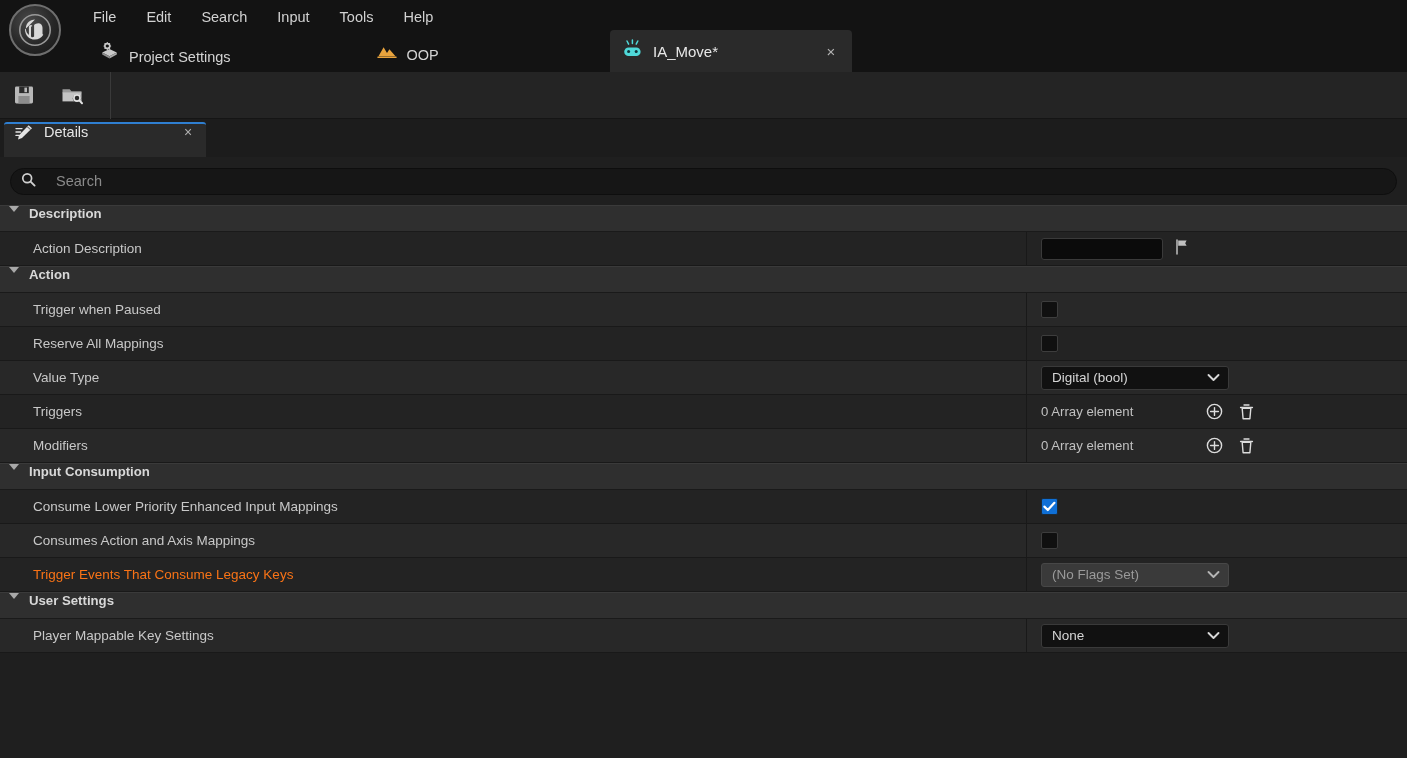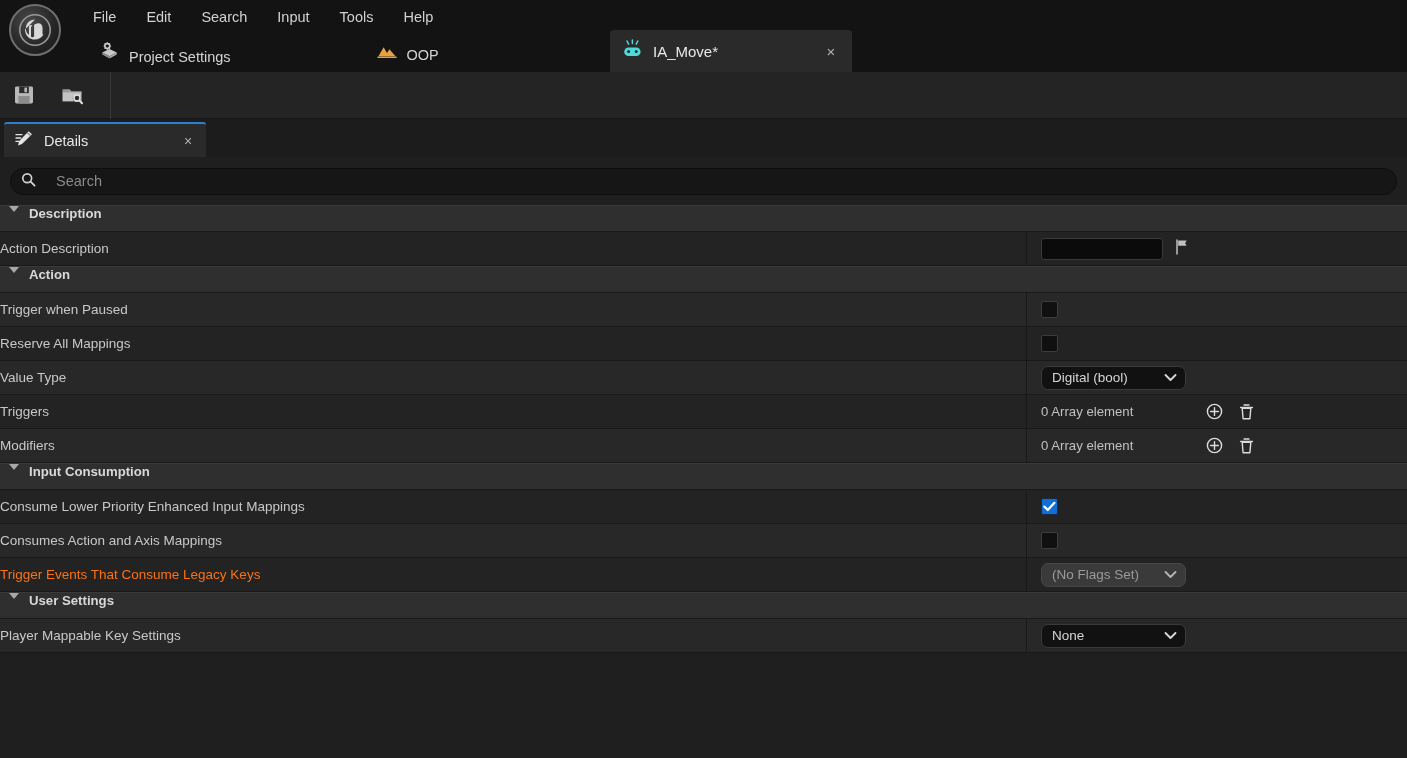--- a/index.html
+++ b/index.html
@@ -85,21 +85,21 @@
   .panel-tabstrip {
     position: absolute; left: 0; top: 119px; right: 0; height: 38px;
     background: #1c1c1c;
   }
   .panel-tab {
     position: absolute; left: 4px; top: 3px;
     width: 202px; height: 35px;
     background: #2a2a2a;
     border-radius: 3px 3px 0 0;
     border-top: 2px solid #2f7fd1;
-    display: flex; align-items: center;
+    display: flex; 
     padding: 0 10px;
   }
   .panel-tab .label { color: #e6e6e6; font-size: 14.5px; margin-left: 10px; flex: 1; }
   .panel-tab .close { color: #b0b0b0; font-size: 14px; width: 16px; text-align: center; cursor: default; }
 
   
   .details-body {
     position: absolute; left: 0; top: 157px; right: 0; bottom: 0;
     background: #1f1f1f;
   }
@@ -152,20 +152,21 @@
   .prow {
     position: relative;
     height: 34px;
     border-bottom: 1px solid #191919;
     display: flex; align-items: center;
   }
   .prow.dark  { background: #232323; }
   .prow.light { background: #282828; }
   .prow .pname {
     width: 1026px;
+    padding-left: 33px;
     color: #c8c8c8; font-size: 13.5px;
     white-space: nowrap;
     overflow: hidden;
   }
   .prow .pname.dim { color: #f97316; }
   .prow .pval {
     position: absolute; left: 1026px; right: 0; top: 0; bottom: 0;
     border-left: 1px solid #191919;
     display: flex; align-items: center;
     padding-left: 14px; gap: 10px;
@@ -194,21 +195,21 @@
     height: 24px;
     background: #111111;
     border: 1px solid #3a3a3a;
     border-radius: 3px;
     display: flex; align-items: center;
     padding: 0 8px 0 10px;
     cursor: default;
   }
   .ue-combo .cval { color: #d5d5d5; font-size: 13.5px; white-space: nowrap; }
   .ue-combo .chev { margin-left: auto; padding-left: 14px; display:flex; }
-  .ue-combo.w155 { width: 145px; border-radius: 7px; }
+  .ue-combo.w155 { width: 188px; }
   .ue-combo.disabled { background: #3a3a3a; border-color: #474747; }
   .ue-combo.disabled .cval { color: #9a9a9a; }
 
   .arr-count { color: #c0c0c0; font-size: 13.2px; min-width: 152px; }
   .icon-btn { width: 22px; height: 22px; display:flex; align-items:center; justify-content:center; cursor: default; }
 
   .filler { background: #1f1f1f; height: 40px; }
 </style>
 </head>
 <body>

